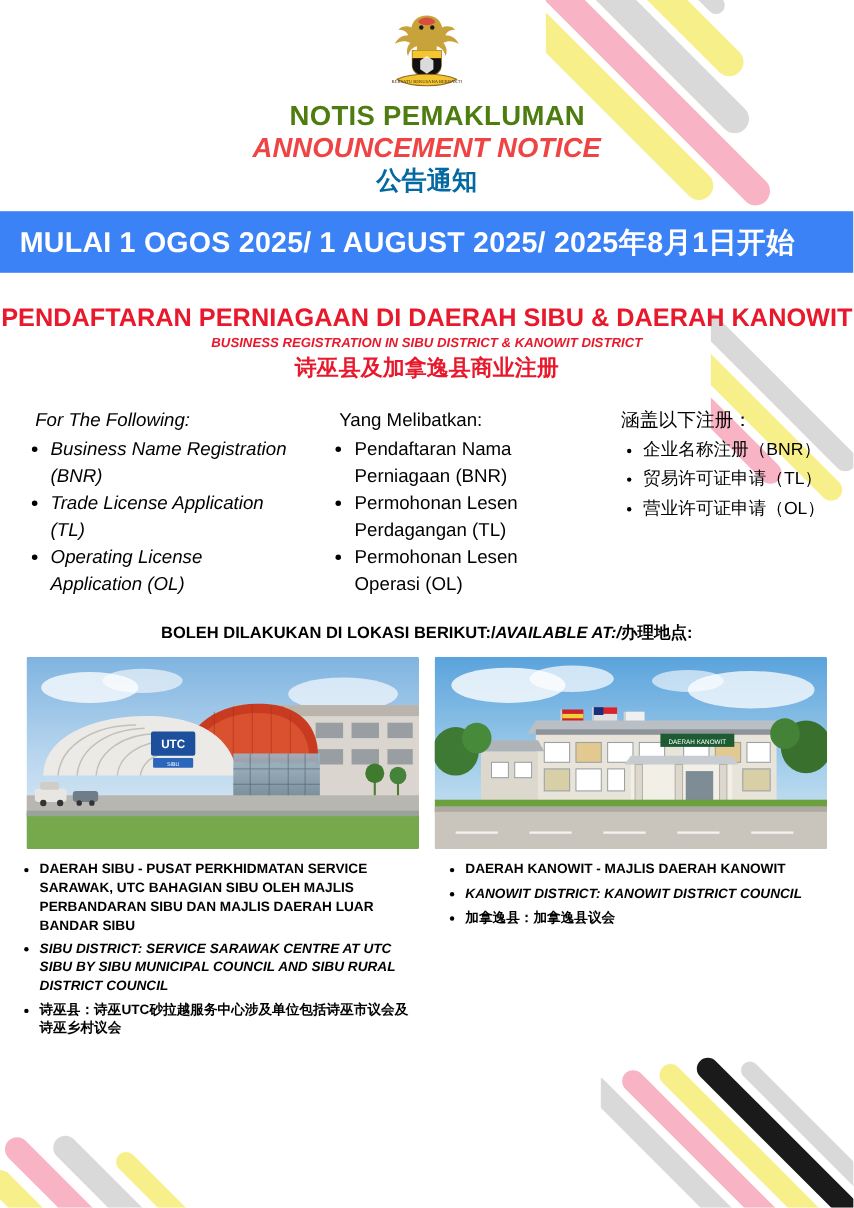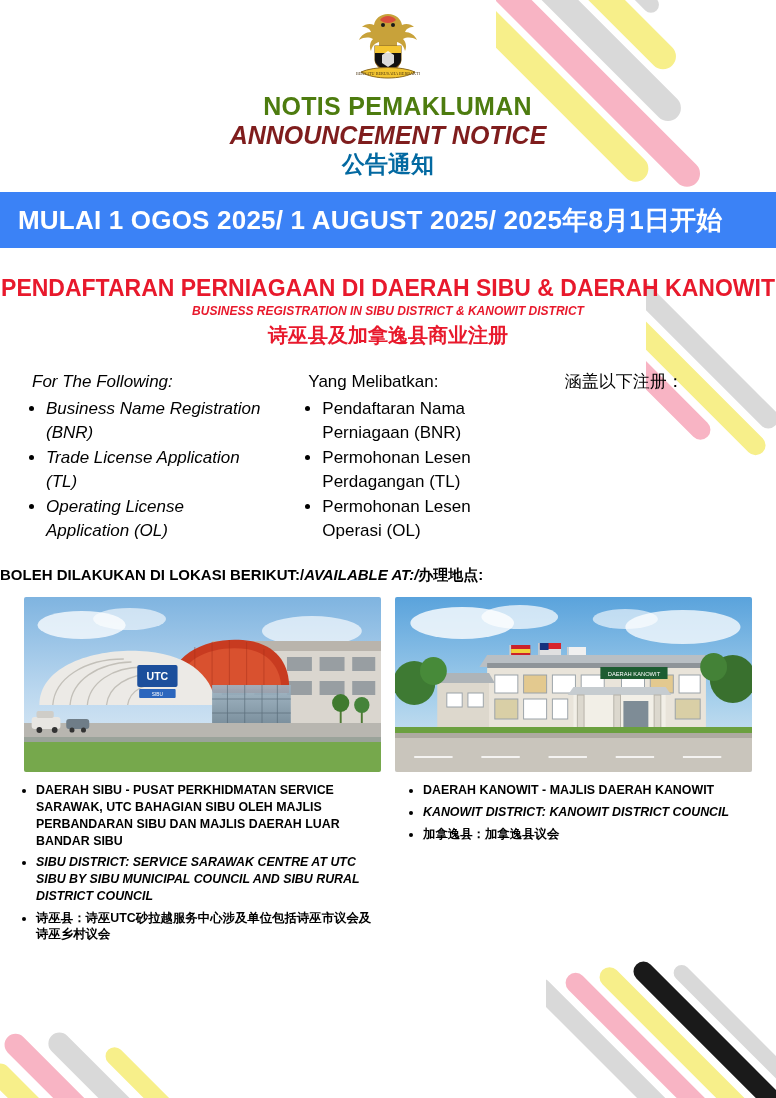--- a/index.html
+++ b/index.html
@@ -78,21 +78,21 @@
     font-weight: bold;
     letter-spacing: 0.3px;
     color: #4d7c0f;
     line-height: 1.15;
     margin-left: 19px;
   }
   .t-eng {
     font-size: 25px;
     font-weight: bold;
     font-style: italic;
-    color: #7f1d1d;
+    color: #ef4444;
     line-height: 1.15;
   }
   .t-cn {
     font-size: 23px;
     font-weight: bold;
     color: #0369a1;
     line-height: 1.2;
     margin-top: 1px;
   }
 
@@ -173,20 +173,21 @@
     font-size: 17px;
     line-height: 1.42;
     margin-bottom: 1px;
   }
   .col-en ul.items li { font-style: italic; }
   .col-cn ul.items li { font-size: 16px; line-height: 1.6; }
 
   
   .avail {
     position: relative;
+    text-align: center;
     margin-top: 22px;
     font-size: 15px;
     font-weight: bold;
   }
   .avail .it { font-style: italic; }
 
   
   .photos {
     position: relative;
     display: flex;
@@ -334,20 +335,25 @@
       <div class="col-head">Yang Melibatkan:</div>
       <ul class="items">
         <li>Pendaftaran Nama Perniagaan (BNR)</li>
         <li>Permohonan Lesen Perdagangan (TL)</li>
         <li>Permohonan Lesen Operasi (OL)</li>
       </ul>
     </div>
 
     <div class="col col-cn">
       <div class="col-head">涵盖以下注册：</div>
+      <ul class="items">
+        <li>企业名称注册（BNR）</li>
+        <li>贸易许可证申请（TL）</li>
+        <li>营业许可证申请（OL）</li>
+      </ul>
     </div>
   </div>
 
   <div class="avail">
     <span>BOLEH DILAKUKAN DI LOKASI BERIKUT:/</span><span class="it">AVAILABLE AT:/</span><span>办理地点:</span>
   </div>
 
   <div class="photos">
 
     <div class="photo">

